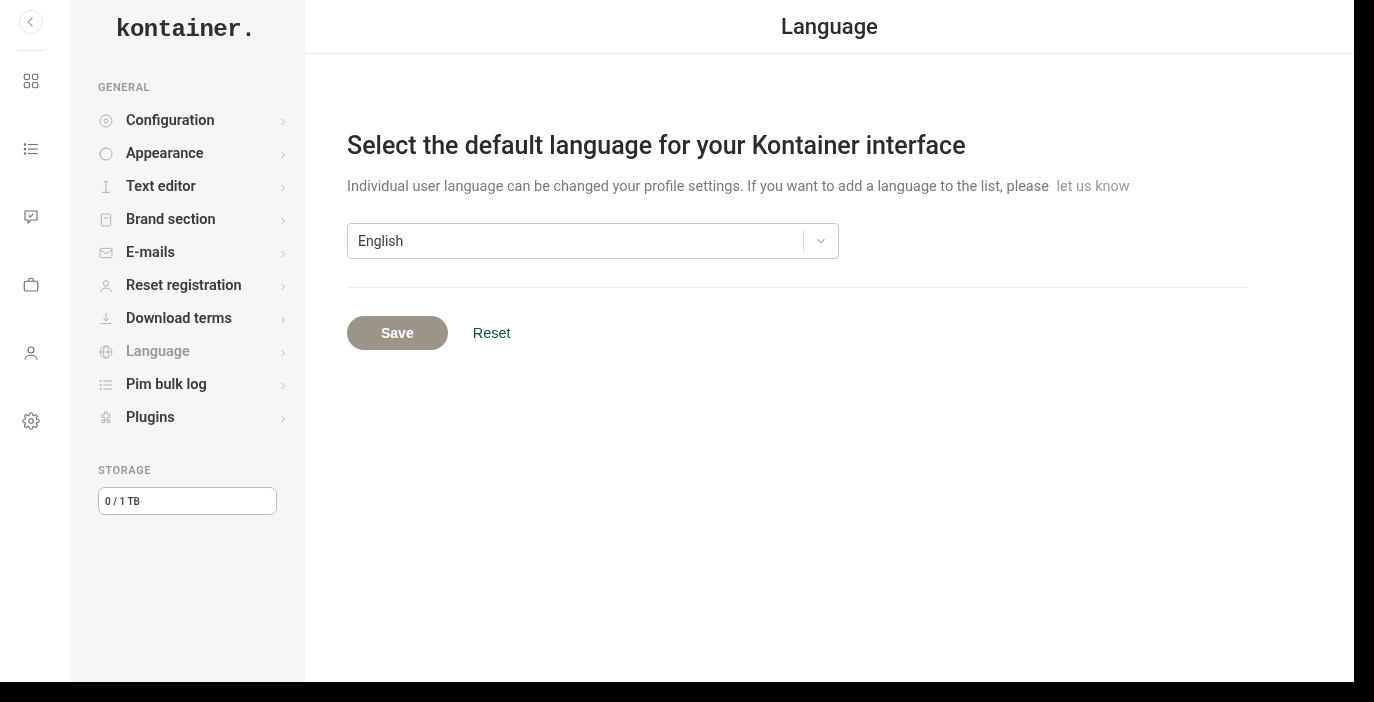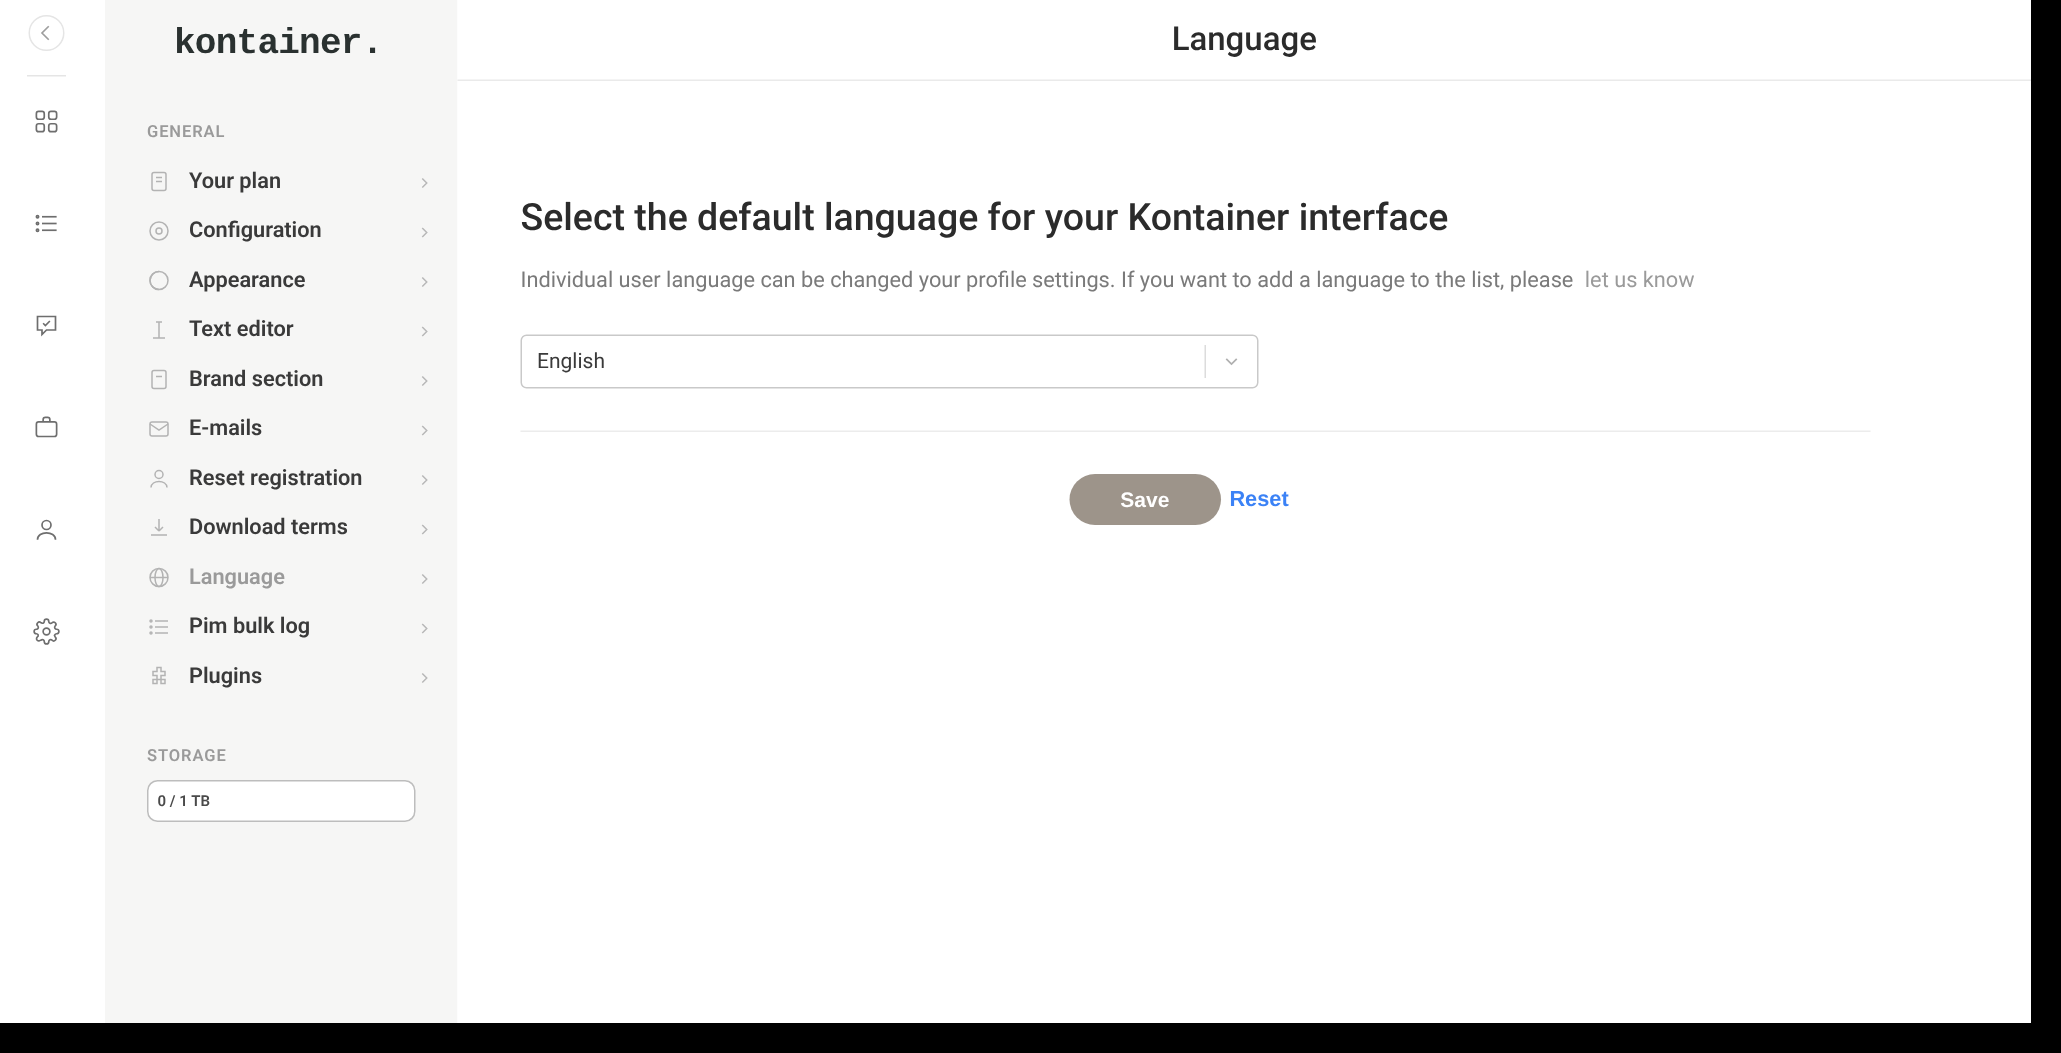--- a/index.html
+++ b/index.html
@@ -159,37 +159,37 @@
       padding-left: 10px;
       height: 22px;
       display: flex; align-items: center;
     }
     .select-arrow-wrap svg { width: 14px; height: 14px; stroke: #b0b0b0; fill: none; stroke-width: 2; }
     .divider-h {
       height: 1px; background: #ececec;
       margin: 28px 0;
       width: 900px;
     }
-    .button-row { display: flex; align-items: center; gap: 6px; justify-content: center; }
+    .button-row { display: flex; align-items: center; gap: 25px; }
     .btn-save {
       background: #9d948a;
       color: #fff;
       border: none;
       border-radius: 18px;
       padding: 9px 34px;
       font-size: 14px;
       font-weight: 600;
       cursor: pointer;
     }
     .btn-reset {
       background: none;
       border: none;
-      color: #3b82f6;
+      color: #14532d;
       font-size: 14.5px;
-      font-weight: 700;
+      font-weight: 400;
       cursor: pointer;
     }
     .black-border {
       position: absolute;
       top: 0; bottom: 0; right: 0;
       width: 20px;
       background: #000;
     }
     .black-border-bottom {
       position: absolute;
@@ -251,33 +251,20 @@
         <path d="M19.4 15a1.7 1.7 0 0 0 .34 1.87l.06.06a2 2 0 1 1-2.83 2.83l-.06-.06a1.7 1.7 0 0 0-1.87-.34 1.7 1.7 0 0 0-1 1.55V21a2 2 0 1 1-4 0v-.09a1.7 1.7 0 0 0-1-1.55 1.7 1.7 0 0 0-1.87.34l-.6.06a2 2 0 1 1-2.83-2.83l.06-.06A1.7 1.7 0 0 0 4.6 15a1.7 1.7 0 0 0-1.55-1H3a2 2 0 1 1 0-4h.09A1.7 1.7 0 0 0 4.6 9a1.7 1.7 0 0 0-.34-1.87l-.06-.06A2 2 0 1 1 7.03 4.24l.6.06A1.7 1.7 0 0 0 9 4.6a1.7 1.7 0 0 0 1-1.55V3a2 2 0 1 1 4 0v.09c0 .67.4 1.27 1 1.55a1.7 1.7 0 0 0 1.87-.34l.06-.06a2 2 0 1 1 2.83 2.83l-.06.06A1.7 1.7 0 0 0 19.4 9c.28.6.88 1 1.55 1H21a2 2 0 1 1 0 4h-.09a1.7 1.7 0 0 0-1.55 1z"></path>
       </svg>
   </div>
 </div>
 
 <div class="side-panel">
   <div class="logo">kontainer</div>
 
   <div class="section-label">GENERAL</div>
 
-  <div class="nav-item">
-    <span class="nav-icon">
-        <svg viewBox="0 0 24 24">
-          <rect x="5" y="3" width="14" height="18" rx="2"></rect>
-          <line x1="9" y1="8" x2="15" y2="8"></line>
-          <line x1="9" y1="12" x2="15" y2="12"></line>
-        </svg>
-      </span>
-    <span class="nav-label">Your plan</span>
-    <span class="chevron"><svg viewBox="0 0 24 24">
-          <polyline points="9 6 15 12 9 18"></polyline>
-        </svg></span>
-  </div>
 
   <div class="nav-item">
     <span class="nav-icon">
         <svg viewBox="0 0 24 24">
           <circle cx="12" cy="12" r="3"></circle>
           <circle cx="12" cy="12" r="9"></circle>
         </svg>
       </span>
     <span class="nav-label">Configuration</span>
     <span class="chevron"><svg viewBox="0 0 24 24">

